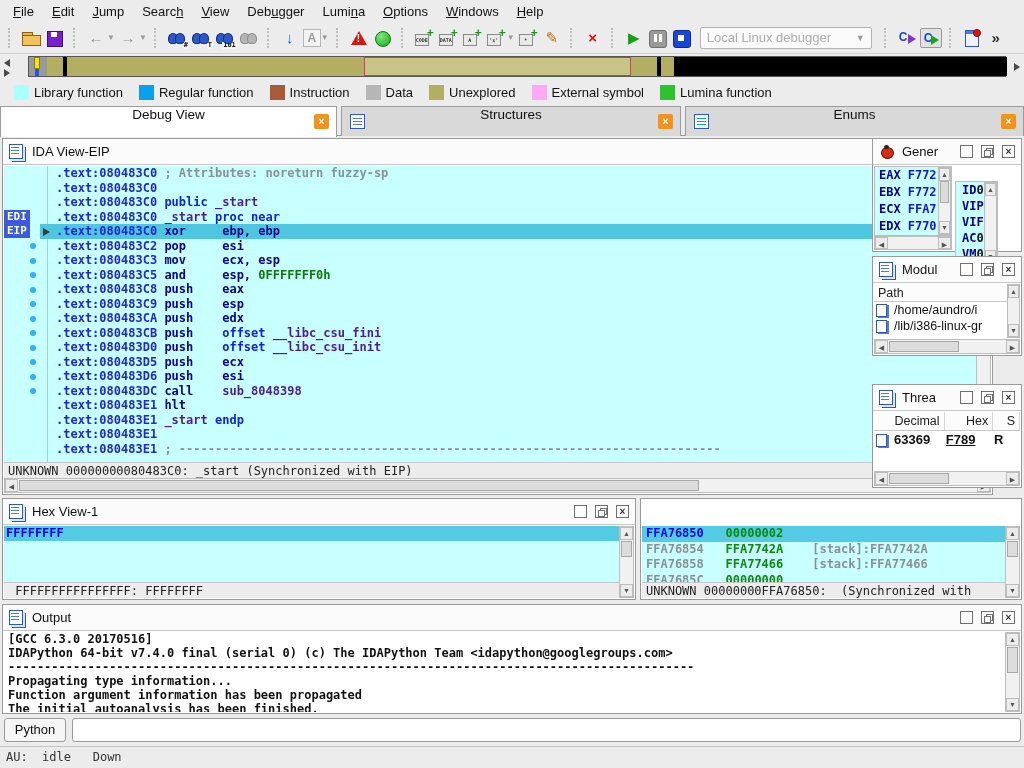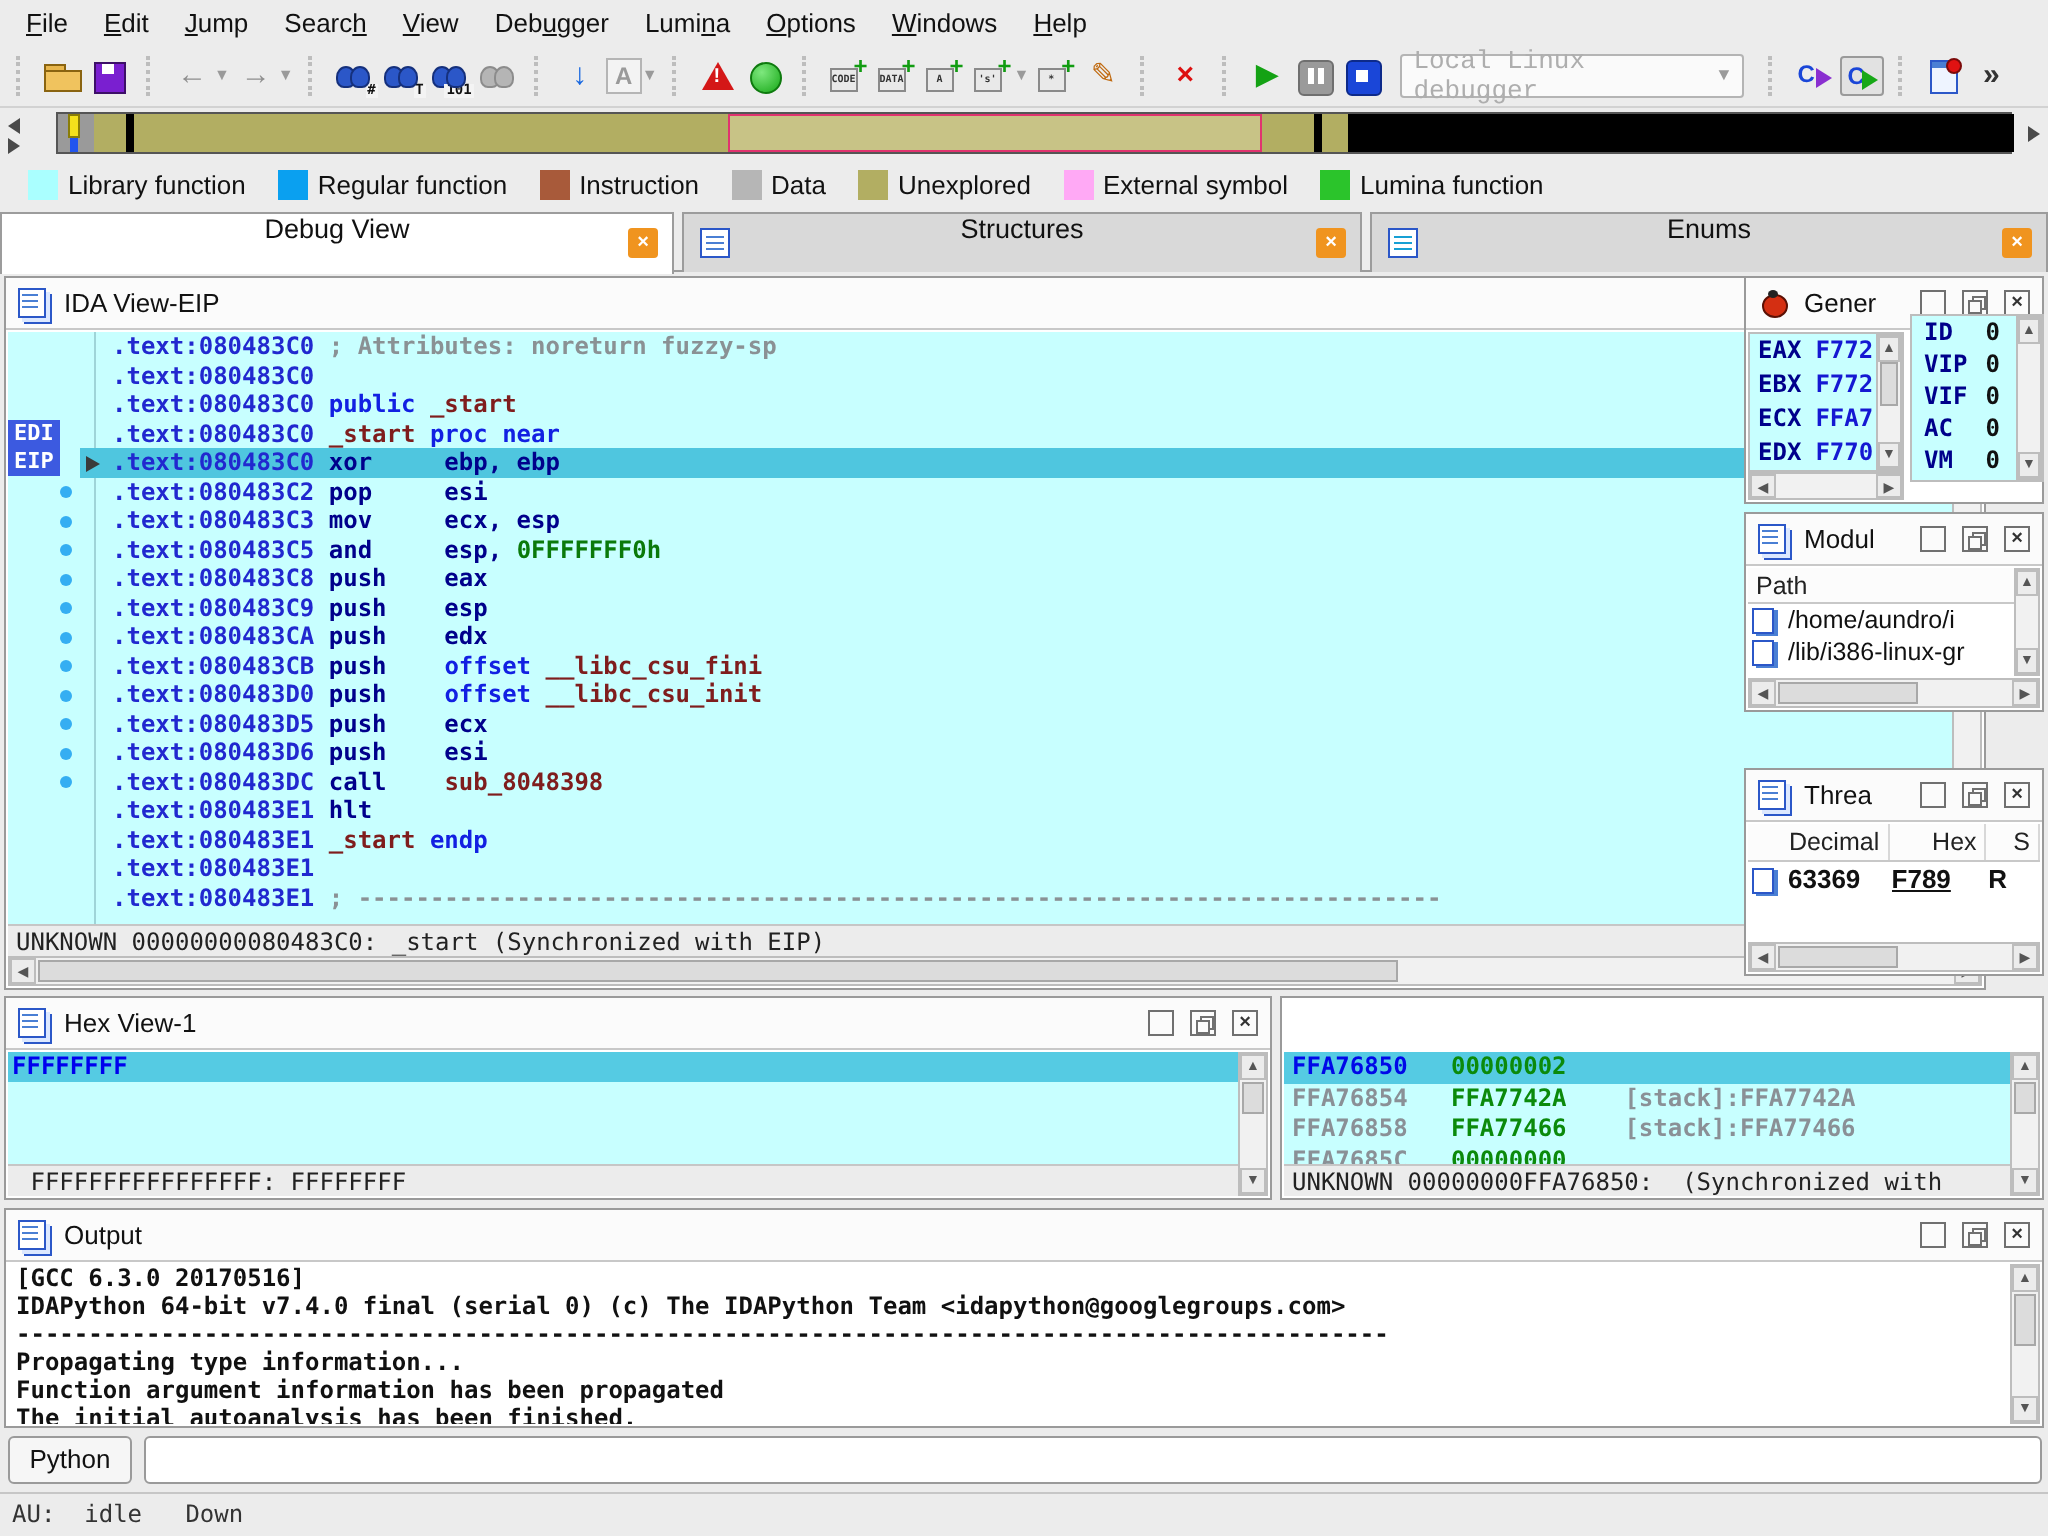--- a/index.html
+++ b/index.html
@@ -38,21 +38,21 @@
                      background:radial-gradient(circle at 35% 30%, #7ee87e, #17a817); border:1px solid #0e7a0e; }
   .tb-plus { position:relative; display:inline-block; width:20px; height:18px; margin:0 2px; }
   .tb-plus i { position:absolute; left:1px; bottom:1px; width:14px; height:12px; background:#e9e9e9; border:1px solid #8a8a8a;
                font:bold 5px/11px "DejaVu Sans Mono",monospace; font-style:normal; text-align:center; color:#333; overflow:hidden; }
   .tb-plus b { position:absolute; right:0; top:-2px; color:#119c11; font:bold 12px/12px sans-serif; }
   .ico-pause::before { content:""; position:absolute; left:1px; top:1px; width:16px; height:16px; border-radius:3px; background:#9a9a9a; border:1px solid #6f6f6f; }
   .ico-pause::after { content:""; position:absolute; left:6px; top:5px; width:3px; height:8px; background:#fff; box-shadow:5px 0 0 #fff; }
   .ico-stop::before { content:""; position:absolute; left:1px; top:1px; width:16px; height:16px; border-radius:3px; background:#1a46d8; border:1px solid #0d2a8a; }
   .ico-stop::after { content:""; position:absolute; left:6px; top:6px; width:6px; height:6px; background:#fff; }
   .tb-combo { display:inline-flex; align-items:center; justify-content:space-between; width:172px; height:22px; margin:0 6px;
-              background:#fafafa; border:1px solid #b4b4b4; border-radius:2px; padding:0 6px; color:#aeaeae; font-size:13px;font-family:Liberation Mono, monospace; }
+              background:#fafafa; border:1px solid #b4b4b4; border-radius:2px; padding:0 6px; color:#aeaeae; font-size:13px; }
   .tb-combo .arr { color:#9a9a9a; font-size:9px; }
   .tb-step { position:relative; display:inline-block; width:22px; height:20px; margin:0 1px; }
   .tb-step b { position:absolute; left:3px; top:3px; color:#1a46d8; font:bold 12px/12px "Liberation Sans",sans-serif; }
   .tb-step .tri { position:absolute; right:2px; top:6px; width:0; height:0; border-top:5px solid transparent; border-bottom:5px solid transparent; }
   .tb-step .tri.purple { border-left:8px solid #8a2fd0; }
   .tb-step .tri.green  { border-left:8px solid #17a817; }
   .tb-step.pressed { border:1px solid #9a9a9a; background:#e2e2e2; border-radius:2px; }
   .ico-note::before { content:""; position:absolute; left:3px; top:1px; width:12px; height:15px; background:#eef4ff; border:1px solid #2b57c8;
                       box-shadow:inset 0 3px 0 #4a7fd4; }
   .ico-note::after { content:""; position:absolute; right:1px; top:0; width:6px; height:6px; border-radius:50%; background:#e01212; border:1px solid #7c0a0a; }
@@ -110,21 +110,21 @@
 
   
   #disasm { position:absolute; left:1px; top:27px; right:16px; bottom:32px; background:var(--viewbg); overflow:hidden; }
   #disasm .gutline { position:absolute; left:43px; top:0; bottom:0; width:1px; background:#9fd4d8; }
   .dline { position:relative; height:14.5px; padding-left:52px; font:bold 12px/14.5px "DejaVu Sans Mono",monospace; white-space:pre; }
   .dline .bar { position:absolute; left:36px; right:0; top:0; bottom:0; background:var(--hl); }
   .dline .txt { position:relative; }
   .dline .dot { position:absolute; left:26px; top:4.5px; width:6px; height:6px; border-radius:50%; background:#35aef2; }
   .dline .rlab { position:absolute; left:0; top:0; height:14px; padding:0 3px; background:var(--reglab); color:#fff; font:bold 11px/14px "DejaVu Sans Mono",monospace; }
   .dline .cur { position:absolute; left:39px; top:3.5px; width:0; height:0; border-left:7px solid #3a3a3a; border-top:4px solid transparent; border-bottom:4px solid transparent; }
-  .t-a{color:#2128cf} .t-c{color:#8a9194} .t-k{color:#1220e2} .t-n{color:#7f1d1d} .t-m{color:#00008b} .t-r{color:#00008b} .t-g{color:#0a7a0a}
+  .t-a{color:#2128cf} .t-c{color:#8a9194} .t-k{color:#1220e2} .t-n{color:#4c1d95} .t-m{color:#00008b} .t-r{color:#00008b} .t-g{color:#0a7a0a}
   .vstatus { position:absolute; left:1px; right:1px; height:16px; background:#ececec; border-top:1px solid #c6c6c6;
              font:12px/16px "DejaVu Sans Mono",monospace; color:#222; padding-left:4px; white-space:pre; overflow:hidden; }
 
   
   .rbox { position:absolute; background:var(--viewbg); border:1px solid #bdbdbd; overflow:hidden; }
   .rrow { height:17px; font:bold 12px/17px "DejaVu Sans Mono",monospace; padding-left:4px; white-space:pre; }
   .rrow .rn { color:#00008b; } .rrow .rv { color:#1518d2; margin-left:7px; }
   .frow { display:flex; justify-content:space-between; padding:0 8px 0 6px; height:16px; font:bold 12px/16px "DejaVu Sans Mono",monospace; }
   .frow .fn { color:#00008b; } .frow .fv { color:#111; }
 
@@ -378,21 +378,21 @@
       <div class="sb sbv" style="right:0;top:0;bottom:0;width:13px;">
         <span class="arr" style="top:0;">▲</span>
         <div class="thumb" style="left:1px;right:1px;top:13px;height:22px;"></div>
         <span class="arr" style="bottom:0;">▼</span>
       </div>
     </div>
     <div class="sb sbh" style="left:1px;top:97px;width:78px;height:14px;">
       <span class="arr" style="left:0;">◀</span>
       <span class="arr" style="right:0;">▶</span>
     </div>
-    <div class="rbox" style="left:82px;top:18px;width:67px;height:84px;">
+    <div class="rbox" style="left:82px;top:42px;width:43px;height:84px;">
       <div id="flag-rows" style="margin-right:13px;">
           <div class="frow">
             <span class="fn">ID</span>
             <span class="fv">0</span>
           </div>
           <div class="frow">
             <span class="fn">VIP</span>
             <span class="fv">0</span>
           </div>
           <div class="frow">

